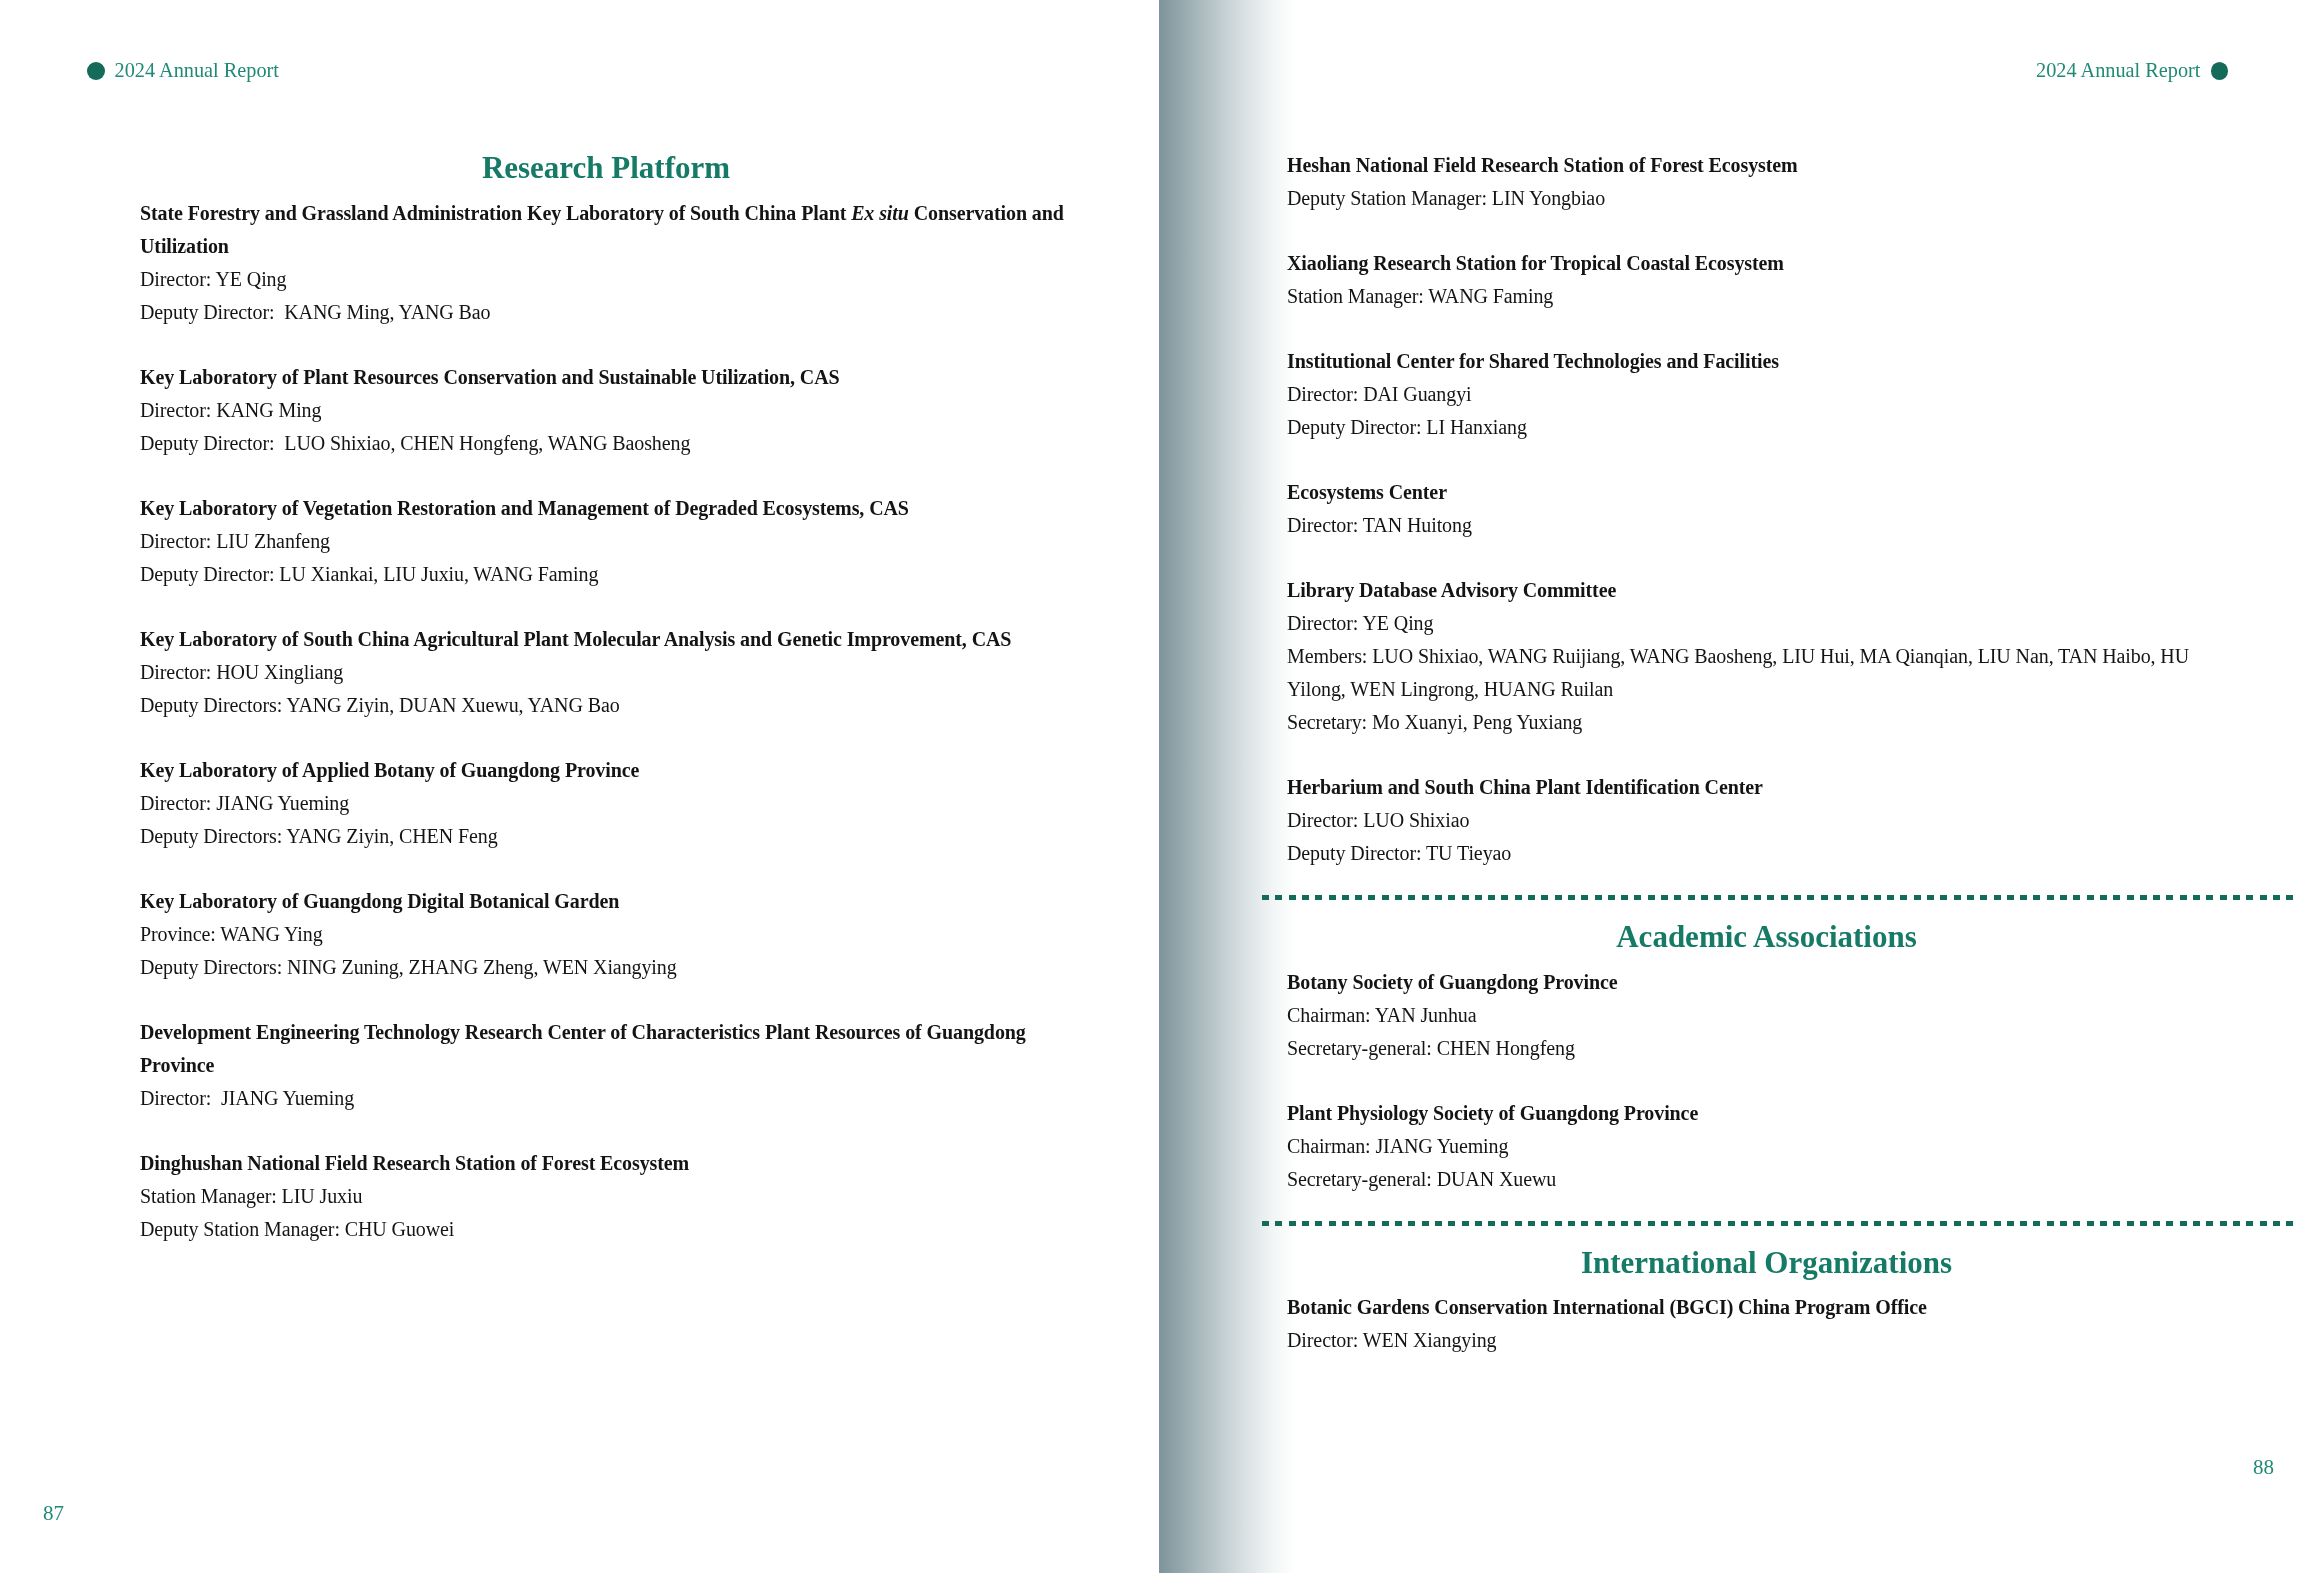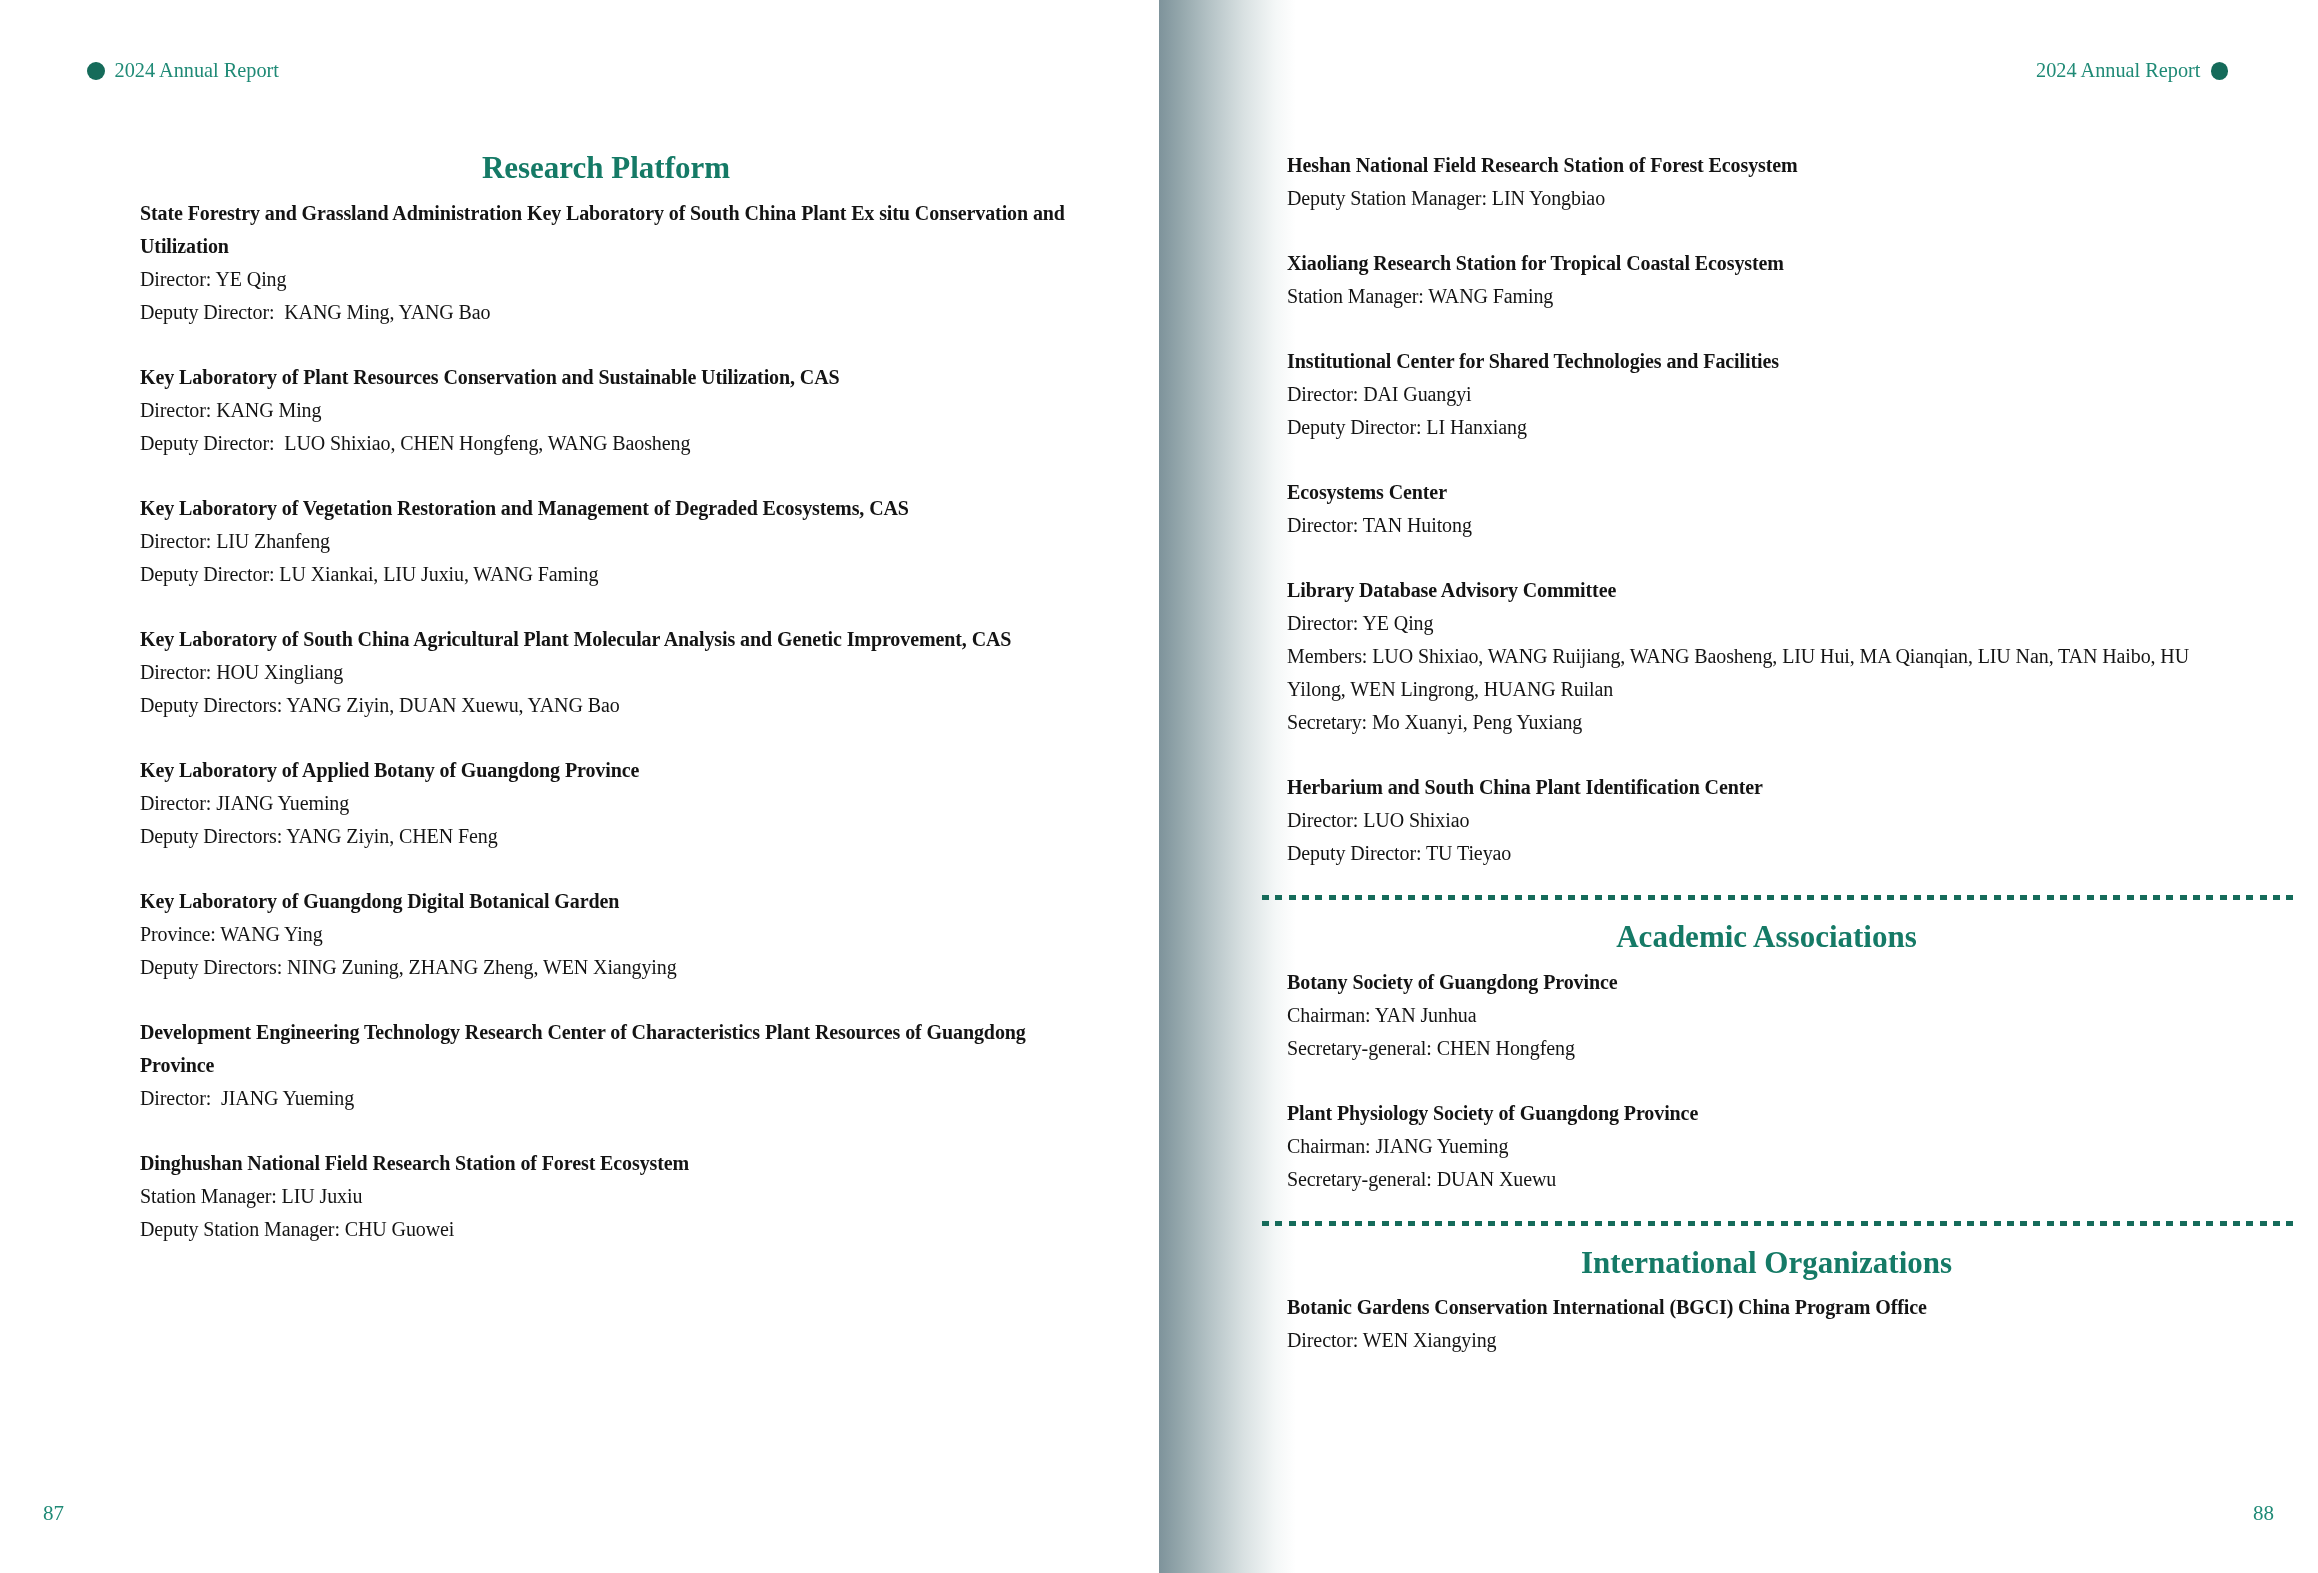--- a/index.html
+++ b/index.html
@@ -26,32 +26,32 @@
   .section-heading{
     font-size:31px;line-height:38px;font-weight:bold;color:var(--accent);
     margin:0 0 9.8px 0;
     text-align:center;
   }
   .block{margin-bottom:32px;}
   .block-title{font-weight:bold;}
   .block-title,.block-line{
     font-size:20px;line-height:33px;letter-spacing:-0.1px;white-space:pre-wrap;
   }
-  .italic{text-align:center;}
+  .italic{font-style:italic;text-align:center;}
   .divider{
     height:4.9px;width:1032px;margin:-7px 0 18px -25px;
     background:repeating-linear-gradient(90deg,var(--divider) 0 7px,transparent 7px 13.3px);
   }
   .gutter{
     position:absolute;left:1159px;top:0;width:137px;height:1574px;
     background:linear-gradient(90deg,var(--gutter-dark) 0%,#93a6ab 15%,#b6c4c7 38%,#d9e1e2 62%,#f4f7f7 85%,#ffffff 100%);
   }
   .page-num{position:absolute;font-size:21px;color:var(--header-teal);}
   .page-num-left{left:43px;top:1501px;}
-  .page-num-right{right:45px;top:1501px;}
+  .page-num-right{right:45px;top:1455px;}
 </style>
 </head>
 <body>
 
 <div class="spread">
 
   <div class="page page-left">
     <div class="header header-left">
       <span class="dot"></span>
       <span class="header-text">2024 Annual Report</span>

